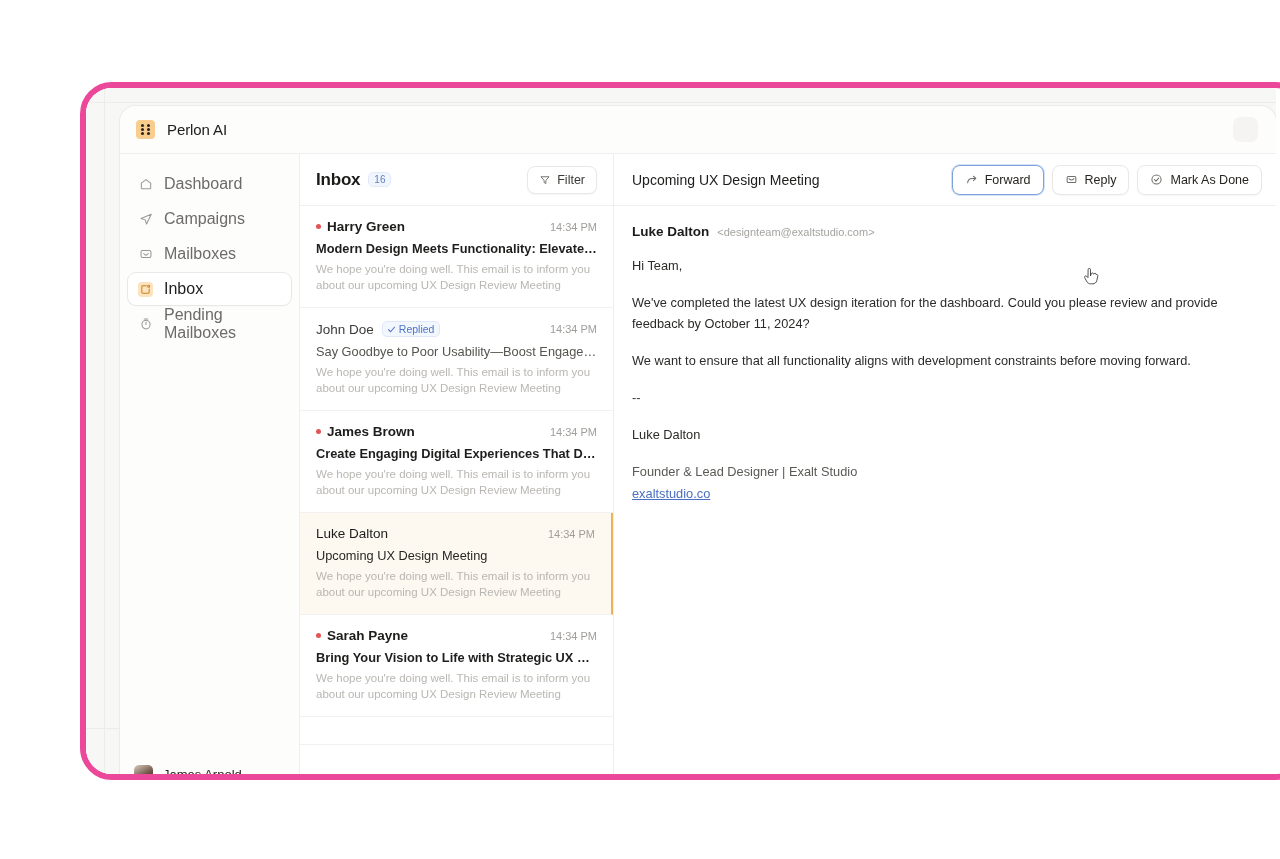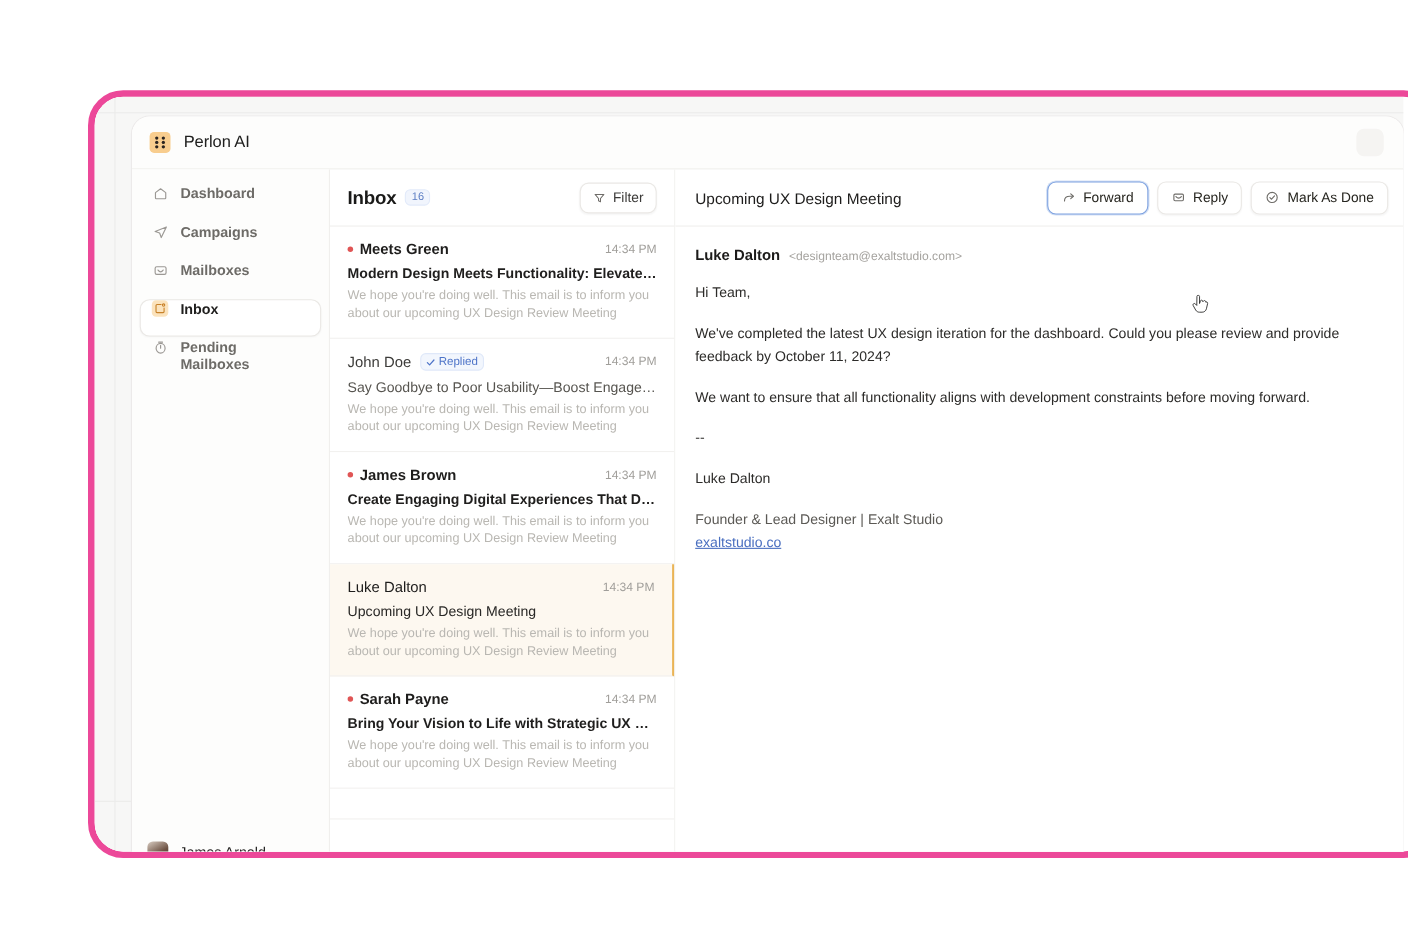--- a/index.html
+++ b/index.html
@@ -140,29 +140,29 @@
     width: 180px;
     flex: 0 0 180px;
     border-right: 1px solid #f0efed;
     background: #fdfdfc;
     position: relative;
     box-sizing: border-box;
     padding-top: 14px;
   }
   .nav-item {
     display: flex;
+    align-items: center;
     gap: 11px;
     height: 32px;
     margin: 0 8px 3px 8px;
     padding: 0 10px;
     border-radius: 8px;
     color: #6d6b67;
-    font-size: 13px;
-    box-sizing: border-box;
-    font-weight: bold;
+    font-size: 16px;
+    box-sizing: border-box;
   }
   .nav-item .nav-ico {
     width: 15px;
     height: 15px;
     display: flex;
     align-items: center;
     justify-content: center;
     color: #9b9894;
     flex: 0 0 15px;
   }
@@ -546,21 +546,21 @@
               <span>Filter</span>
             </div>
           </div>
 
 
           <div id="mail-list">
 
             <div class="mail-item">
               <div class="mi-row1">
                 <span class="dot"></span>
-                <span class="mi-sender">Meets Green</span>
+                <span class="mi-sender">Harry Green</span>
                 <span class="mi-time">14:34 PM</span>
               </div>
               <div class="mi-subject">Modern Design Meets Functionality: Elevate Your Prod...</div>
               <div class="mi-preview">We hope you're doing well. This email is to inform you about our upcoming UX Design Review Meeting scheduled for October 12,...</div>
             </div>
 
             <div class="mail-item read">
               <div class="mi-row1">
                 <span class="mi-sender">John Doe</span>
                 <span class="replied-badge">

